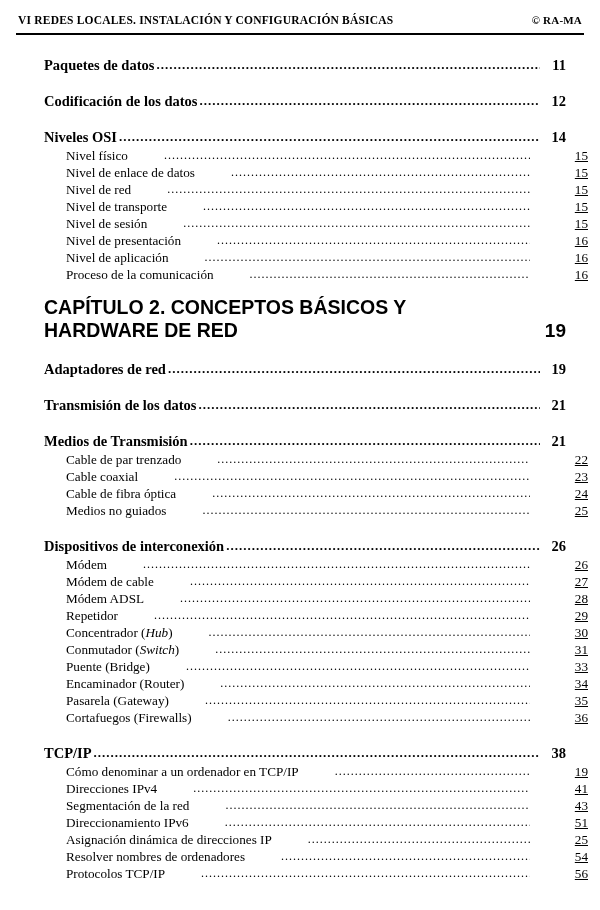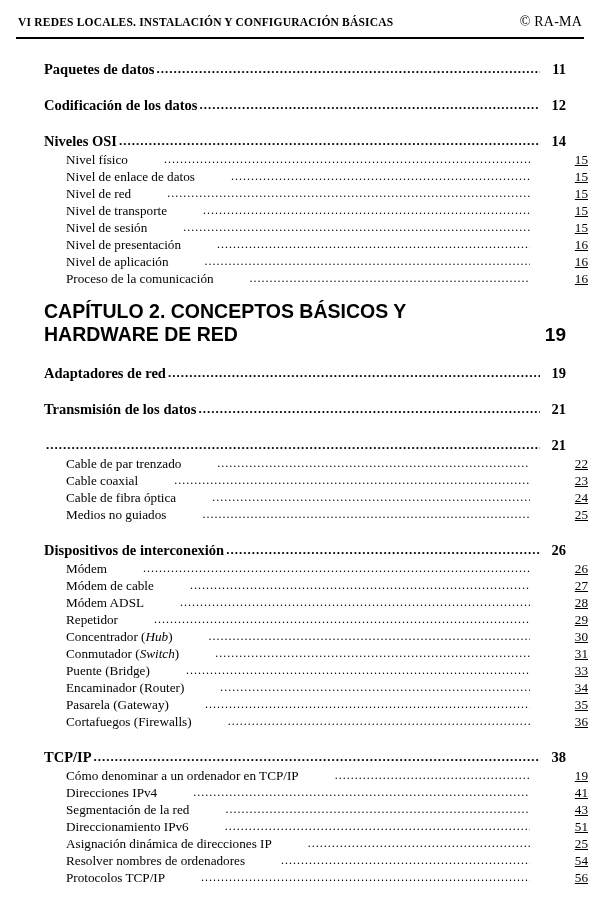--- a/index.html
+++ b/index.html
@@ -31,22 +31,22 @@
   }
   .header-left {
     font-family: "Liberation Serif", serif;
     font-weight: bold;
     font-size: 11.5px;
     letter-spacing: 0.2px;
     white-space: nowrap;
   }
   .header-right {
     font-family: "Liberation Serif", serif;
-    font-weight: normal;
-    font-size: 14px;
+    font-weight: bold;
+    font-size: 11px;
     letter-spacing: 0.2px;
     white-space: nowrap;
   }
   .header-rule {
     height: 2px;
     background: #000;
     margin: 3px 16px 0 16px;
   }
 
   
@@ -231,20 +231,21 @@
         </div>
         <div class="gap-after">
           <div class="entry lvl1">
             <span class="label">Transmisión de los datos</span>
             <span class="dots">.......................................................................................................................</span>
             <span class="page-num">21</span>
           </div>
         </div>
         <div class="gap-after">
           <div class="entry lvl1">
+            <span class="label">Medios de Transmisión</span>
             <span class="dots">.......................................................................................................................</span>
             <span class="page-num">21</span>
           </div>
           <div class="entry lvl2">
             <span class="label">Cable de par trenzado</span>
             <span class="dots">.......................................................................................................................</span>
             <span class="page-num">22</span>
           </div>
           <div class="entry lvl2">
             <span class="label">Cable coaxial</span>

